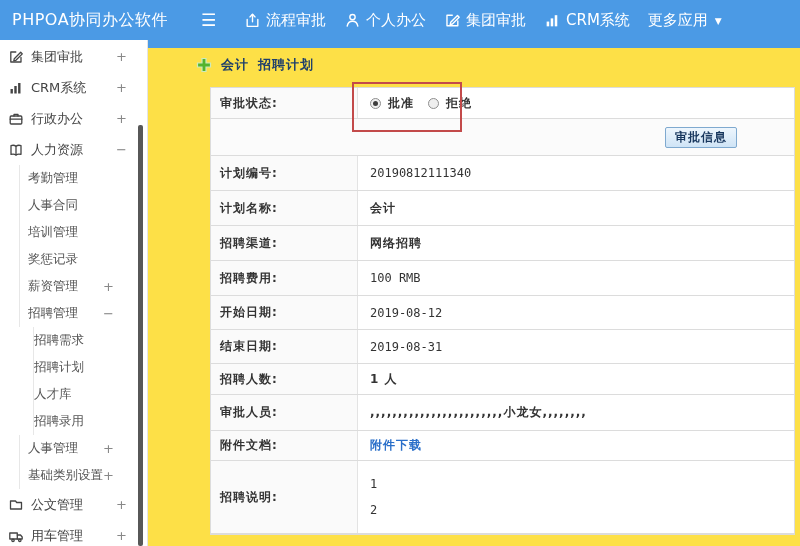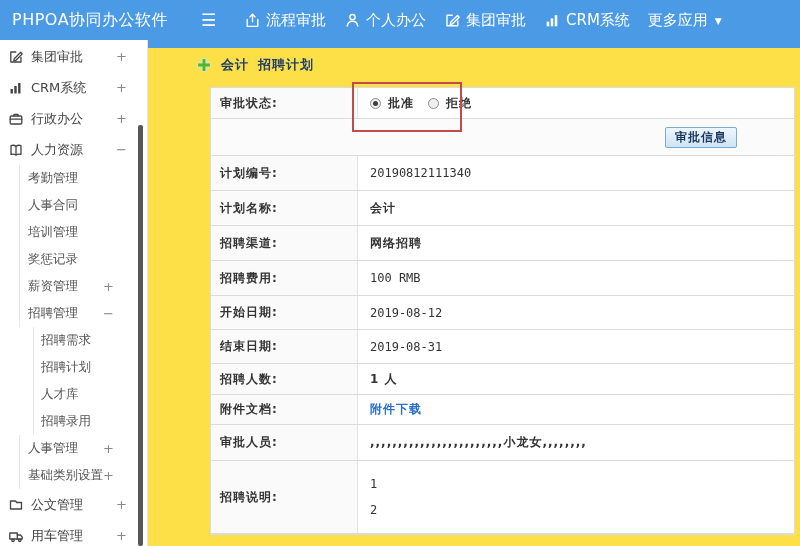--- a/index.html
+++ b/index.html
@@ -17,21 +17,21 @@
   .nav-ic svg{width:17px;height:17px;}
   .caret{font-size:9px;margin-left:7px;position:relative;top:1px;}
 
   
   .sidebar{position:absolute;left:0;top:40px;width:148px;bottom:0;background:#fff;
            border-right:1px solid #e4e4e4;box-sizing:border-box;overflow:hidden;}
   .side-list{padding-top:1px;}
   .s-item{display:flex;align-items:center;cursor:pointer;color:#444;}
   .s-item.lv1{height:31px;font-size:13px;padding-left:8px;}
   .s-item.lv2{height:27px;font-size:12.5px;margin-left:19px;border-left:1px solid #e7e7e7;padding-left:8px;color:#555;}
-  .s-item.lv3{height:27px;font-size:12.5px;margin-left:33px;border-left:1px solid #e7e7e7;padding-left:7px;color:#555;}
+  .s-item.lv3{height:27px;font-size:12.5px;margin-left:33px;border-left:1px solid #e7e7e7;color:#555;}
   .s-ic{display:inline-flex;width:16px;height:16px;margin-right:7px;flex:0 0 16px;}
   .s-ic svg{width:16px;height:16px;}
   .s-label{white-space:nowrap;overflow:hidden;}
   .s-exp{margin-left:auto;color:#888;font-size:13px;}
   .lv1 .s-exp{margin-right:20px;}
   .lv2 .s-exp{margin-right:33px;}
   .side-scroll{position:absolute;left:138px;top:85px;bottom:0;width:5px;background:#575757;border-radius:2px;}
 
   
   .content-strip{position:absolute;left:148px;top:40px;right:0;height:8px;background:#4b9ae5;}
@@ -283,29 +283,29 @@
           <div class="tval latin">2019-08-12</div>
         </div>
         <div class="trow" style="height: 34px;">
           <div class="tlabel">结束日期:</div>
           <div class="tval latin">2019-08-31</div>
         </div>
         <div class="trow" style="height: 31px;">
           <div class="tlabel">招聘人数:</div>
           <div class="tval zh">1 人</div>
         </div>
+        <div class="trow" style="height: 36px;">
+          <div class="tlabel">审批人员:</div>
+          <div class="tval zh commas">,,,,,,,,,,,,,,,,,,,,,,,,小龙女,,,,,,,,</div>
+        </div>
         <div class="trow" style="height: 30px;">
           <div class="tlabel">附件文档:</div>
           <div class="tval">
             <a class="file-link">附件下载</a>
           </div>
-        </div>
-        <div class="trow" style="height: 36px;">
-          <div class="tlabel">审批人员:</div>
-          <div class="tval zh commas">,,,,,,,,,,,,,,,,,,,,,,,,小龙女,,,,,,,,</div>
         </div>
         <div class="trow" style="height: 73px;">
           <div class="tlabel">招聘说明:</div>
           <div class="tval multi">
             <div class="line">1</div>
             <div class="line">2</div>
           </div>
         </div>
       </div>
 

